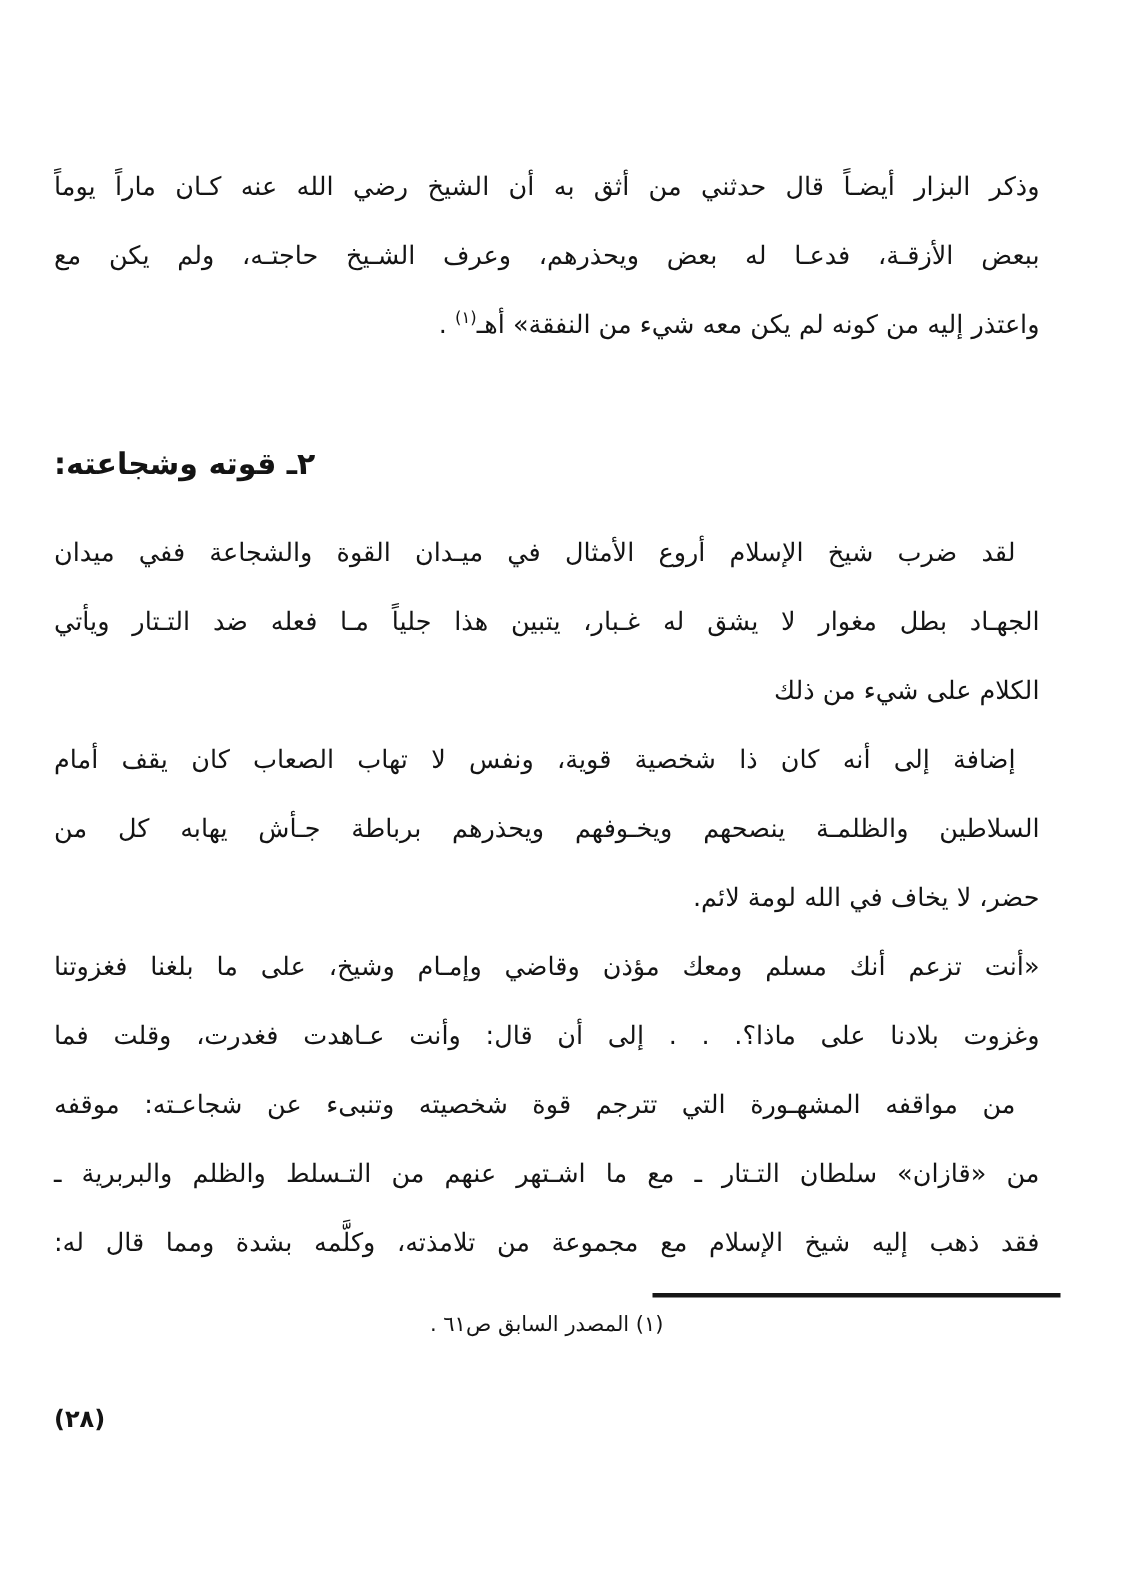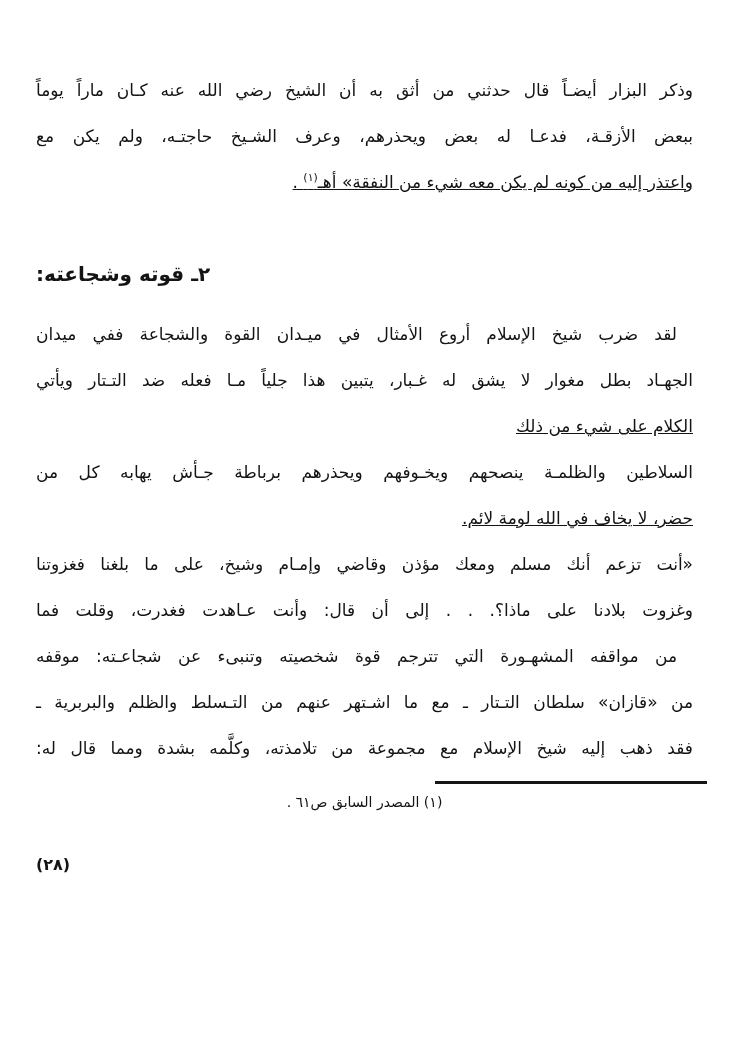--- a/index.html
+++ b/index.html
@@ -14,30 +14,31 @@
     color: #141414;
     overflow: hidden;
   }
   .page {
     box-sizing: border-box;
     direction: rtl;
     width: 750px;
     height: 906px;
     
     padding: 67px 57px 0 36px;
+    margin-top: 35px;
   }
   .para { margin: 0; }
   .line {
     font-size: 17px;
     line-height: 46px;
     text-align: justify;
     text-align-last: justify;
     white-space: normal;
   }
-  .line.end { text-align-last: right; text-decoration: underline; }
+  .line.end { text-align-last: right; }
   .line.indent { padding-right: 16px; }
   sup.fn {
     font-size: 11px;
     line-height: 0;
     vertical-align: super;
   }
   .p2 { margin-top: 4px; }
   .heading {
     margin-top: 48px;
     font-size: 20px;
@@ -82,20 +83,21 @@
 
   <div class="heading">٢ـ قوته وشجاعته:</div>
 
   <div class="para p3">
     <div class="line indent">لقد ضرب شيخ الإسلام أروع الأمثال في ميـدان القوة والشجاعة ففي ميدان</div>
     <div class="line">الجهـاد بطل مغوار لا يشق له غـبار، يتبين هذا جلياً مـا فعله ضد التـتار ويأتي</div>
     <div class="line end">الكلام على شيء من ذلك</div>
   </div>
 
   <div class="para">
+    <div class="line indent">إضافة إلى أنه كان ذا شخصية قوية، ونفس لا تهاب الصعاب كان يقف أمام</div>
     <div class="line">السلاطين والظلمـة ينصحهم ويخـوفهم  ويحذرهم برباطة جـأش يهابه كل من</div>
     <div class="line end">حضر، لا يخاف في الله لومة لائم.</div>
   </div>
 
   <div class="para">
     <div class="line">«أنت تزعم أنك مسلم ومعك مؤذن وقاضي وإمـام وشيخ، على ما بلغنا فغزوتنا</div>
     <div class="line">وغزوت بلادنا على ماذا؟. . .  إلى أن قال: وأنت عـاهدت فغدرت، وقلت فما</div>
   </div>
 
   <div class="para">

